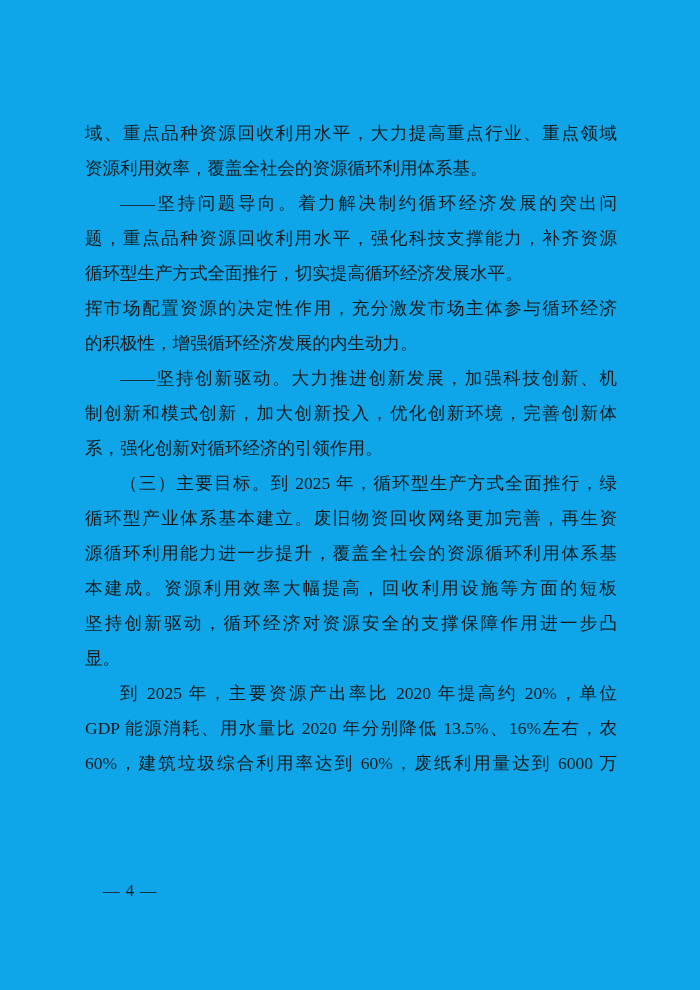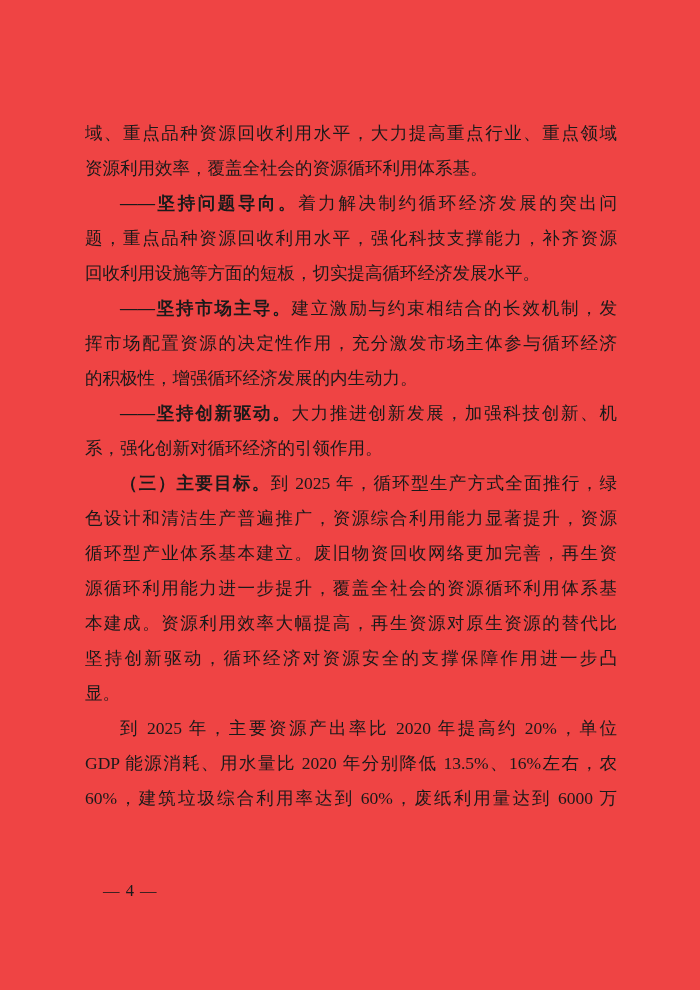--- a/index.html
+++ b/index.html
@@ -4,21 +4,21 @@
 <style>
   html, body {
     margin: 0;
     padding: 0;
     background: #ffffff;
   }
   .page {
     position: relative;
     width: 700px;
     height: 990px;
-    background: #ef4444;
+    background: #0ea5e9;
     color: #1a1a1a;
     font-family: "Liberation Serif", "DejaVu Serif", serif;
     overflow: hidden;
   }
   .content {
     position: absolute;
     left: 85px;
     top: 116px;
     width: 532px;
   }
@@ -30,21 +30,21 @@
     text-align: left;
   }
   .line.j {
     text-align: justify;
     text-align-last: justify;
   }
   .line.indent {
     padding-left: 35px;
   }
   .b {
-    font-weight: bold;
+    font-weight: normal;
   }
   .footer {
     position: absolute;
     left: 103px;
     top: 880px;
     height: 22px;
     line-height: 22px;
     font-size: 16.5px;
     color: #1a1a1a;
     letter-spacing: 1px;
@@ -52,31 +52,30 @@
 </style>
 </head>
 <body>
 
 <div class="page">
   <div class="content">
       <div class="line j"><span>域、重点品种资源回收利用水平，大力提高重点行业、重点领域</span></div>
       <div class="line"><span>资源利用效率，覆盖全社会的资源循环利用体系基。</span></div>
       <div class="line j indent"><span class="b">——坚持问题导向。</span><span>着力解决制约循环经济发展的突出问</span></div>
       <div class="line j"><span>题，重点品种资源回收利用水平，强化科技支撑能力，补齐资源</span></div>
-      <div class="line"><span>回收利用设施等方面的短板，切实提高循环经济发展水平。</span></div>
-      <div class="line j indent"><span class="b">——坚持市场主导。</span><span>建立激励与约束相结合的长效机制，发</span></div>
+      <div class="line"><span>循环型生产方式全面推行，切实提高循环经济发展水平。</span></div>
       <div class="line j"><span>挥市场配置资源的决定性作用，充分激发市场主体参与循环经济</span></div>
       <div class="line"><span>的积极性，增强循环经济发展的内生动力。</span></div>
       <div class="line j indent"><span class="b">——坚持创新驱动。</span><span>大力推进创新发展，加强科技创新、机</span></div>
+      <div class="line j"><span>制创新和模式创新，加大创新投入，优化创新环境，完善创新体</span></div>
       <div class="line"><span>系，强化创新对循环经济的引领作用。</span></div>
       <div class="line j indent"><span class="b">（三）主要目标。</span><span>到 2025 年，循环型生产方式全面推行，绿</span></div>
-      <div class="line j"><span>色设计和清洁生产普遍推广，资源综合利用能力显著提升，资源</span></div>
       <div class="line j"><span>循环型产业体系基本建立。废旧物资回收网络更加完善，再生资</span></div>
       <div class="line j"><span>源循环利用能力进一步提升，覆盖全社会的资源循环利用体系基</span></div>
-      <div class="line j"><span>本建成。资源利用效率大幅提高，再生资源对原生资源的替代比</span></div>
+      <div class="line j"><span>本建成。资源利用效率大幅提高，回收利用设施等方面的短板</span></div>
       <div class="line j"><span>坚持创新驱动，循环经济对资源安全的支撑保障作用进一步凸</span></div>
       <div class="line"><span>显。</span></div>
       <div class="line j indent"><span>到 2025 年，主要资源产出率比 2020 年提高约 20%，单位</span></div>
       <div class="line j"><span>GDP 能源消耗、用水量比 2020 年分别降低 13.5%、16%左右，农</span></div>
       <div class="line j"><span>60%，建筑垃圾综合利用率达到 60%，废纸利用量达到 6000 万</span></div>
     </div>
   <div class="footer">— 4 —</div>
 </div>
 
 </body></html>

